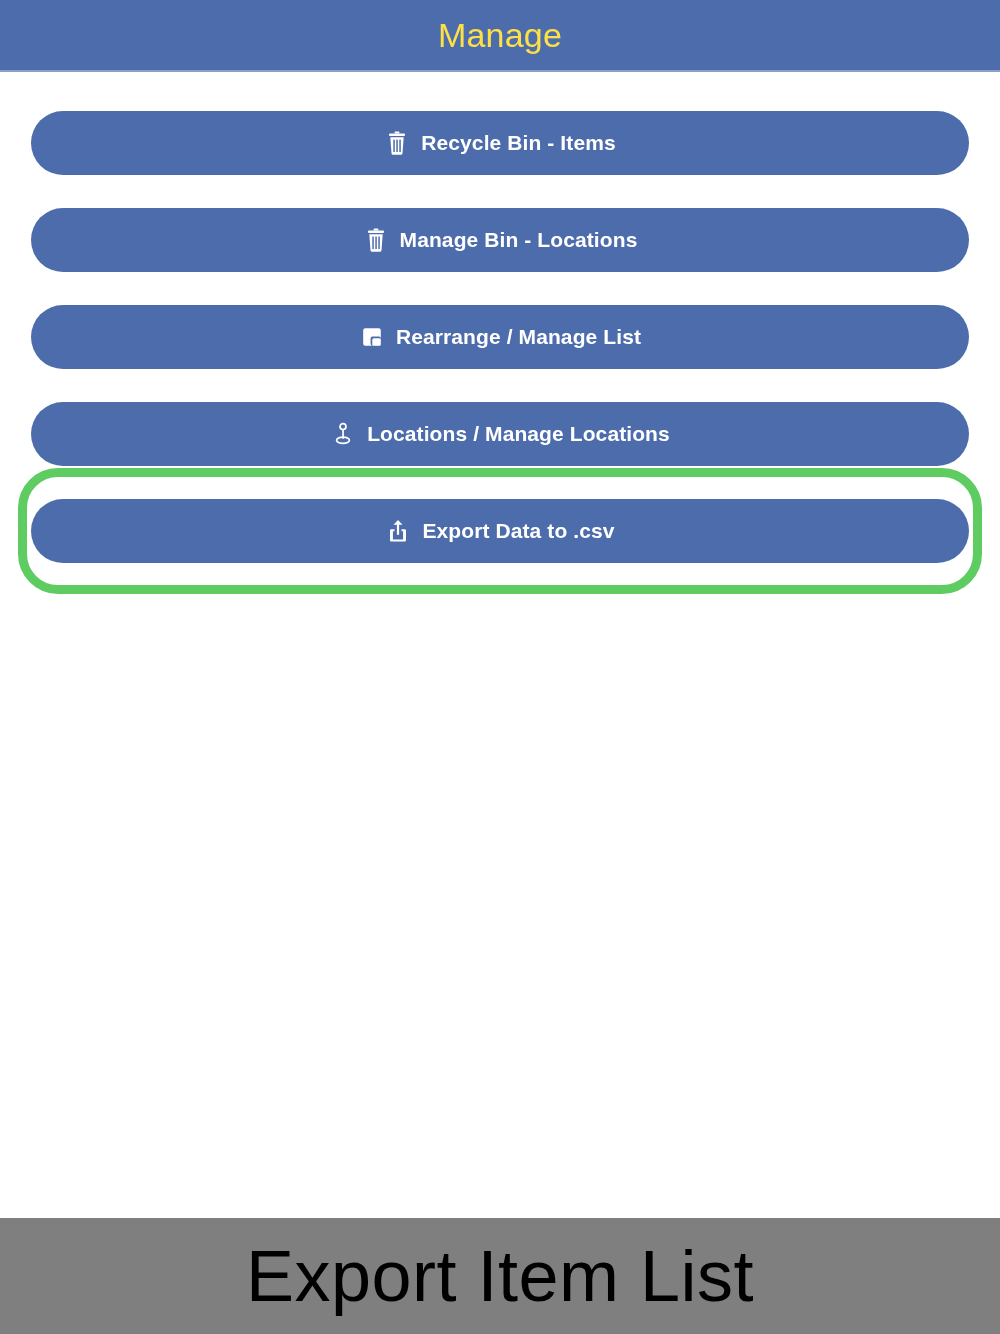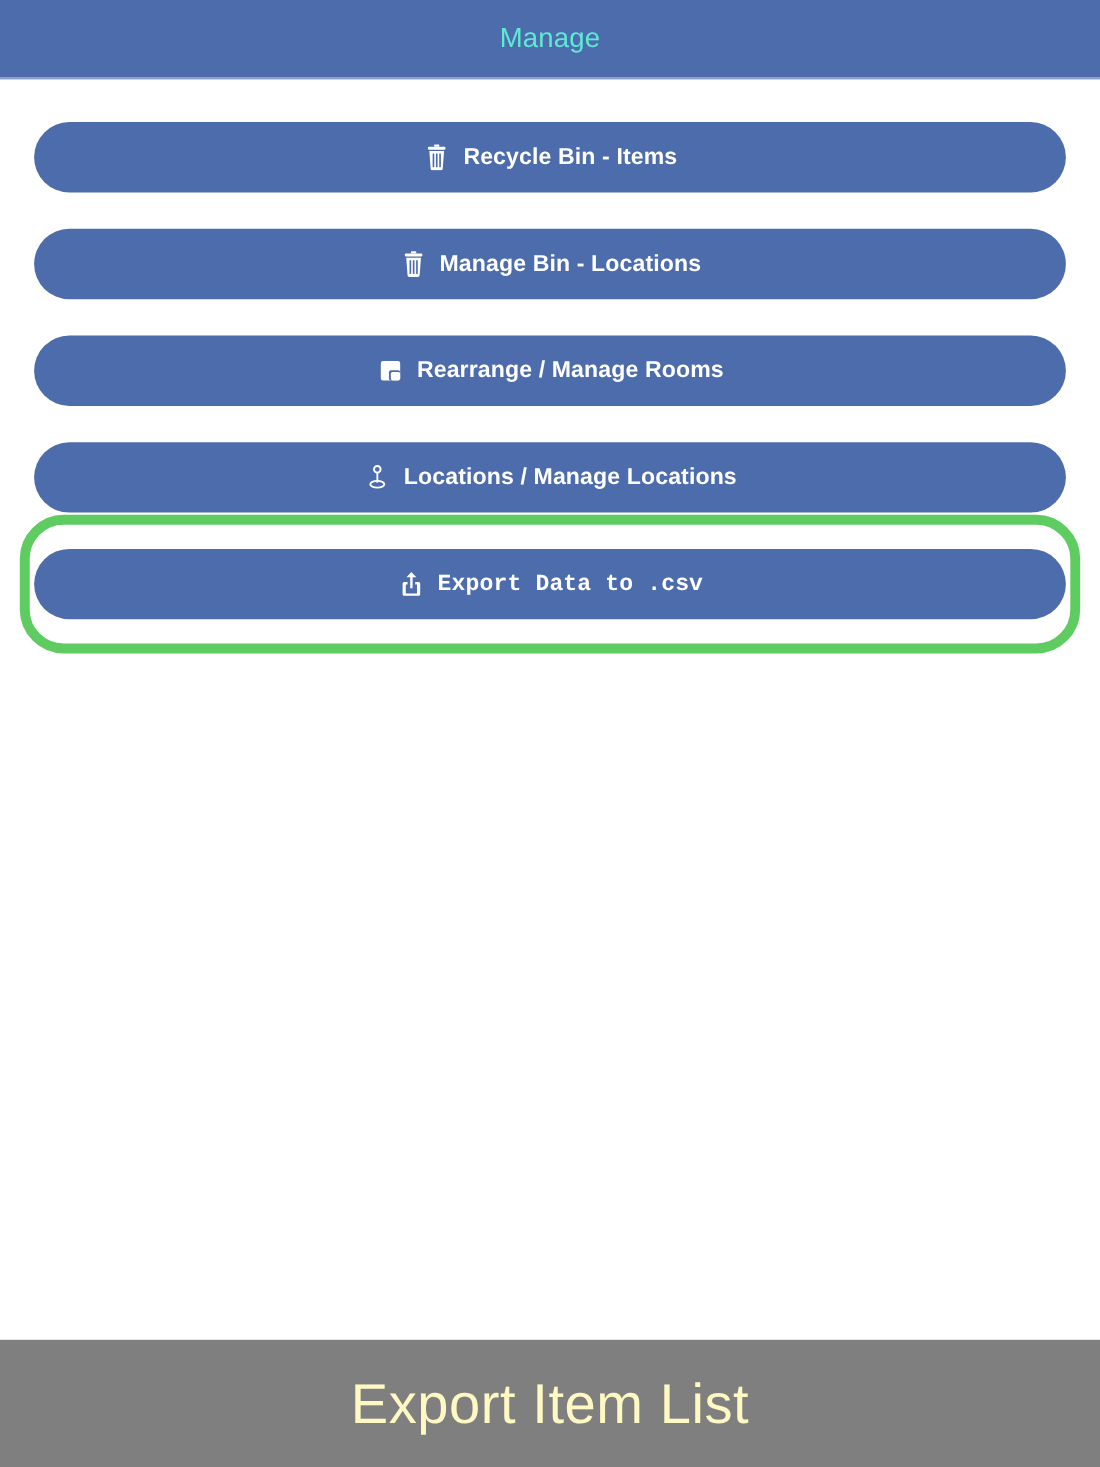--- a/index.html
+++ b/index.html
@@ -23,41 +23,40 @@
     width: 1000px;
     height: 72px;
     background: #4d6cab;
     border-bottom: 2px solid #8c9fc8;
     box-sizing: border-box;
     display: flex;
     align-items: center;
     justify-content: center;
   }
   .header-title {
-    color: #5eead4;
-    font-size: 25px;
+    color: #fde047;
+    font-size: 34px;
     font-weight: 400;
     letter-spacing: 0.2px;
   }
 
   
   .menu {
     position: absolute;
     top: 111px;
     left: 0;
     width: 1000px;
   }
   .menu-row {
     position: relative;
     height: 64px;
     margin-bottom: 33px;
   }
   .menu-row.highlighted {
     margin-bottom: 32px;
-    font-family: Liberation Mono, monospace;
   }
   .pill {
     position: absolute;
     left: 31px;
     top: 0;
     width: 938px;
     height: 64px;
     background: #4d6cab;
     border-radius: 32px;
     display: flex;
@@ -105,22 +104,22 @@
     left: 0;
     top: 1218px;
     width: 1000px;
     height: 116px;
     background: #7f7f7f;
     display: flex;
     align-items: center;
     justify-content: center;
   }
   .footer-text {
-    color: #fef9c3;
-    font-size: 51px;
+    color: #000000;
+    font-size: 72px;
     font-weight: 400;
     letter-spacing: 0.5px;
   }
 </style>
 </head>
 <body>
 
 <div class="header">
   <span class="header-title">Manage</span>
 </div>
@@ -161,21 +160,21 @@
 
   <div class="menu-row">
     <div class="pill">
       <span class="pill-icon">
         <svg width="24" height="24" viewBox="0 0 24 24">
           <path d="M3.2 5.2a2 2 0 0 1 2-2h13.6a2 2 0 0 1 2 2v13.6a2 2 0 0 1-2 2H5.2a2 2 0 0 1-2-2V5.2z" fill="#ffffff"></path>
           <rect x="10.6" y="11.6" width="10.2" height="9.2" rx="1.8" fill="#4d6cab"></rect>
           <rect x="12.3" y="13.2" width="8.5" height="7.6" rx="1.6" fill="#ffffff"></rect>
         </svg>
       </span>
-      <span class="pill-label">Rearrange / Manage Rooms</span>
+      <span class="pill-label">Rearrange / Manage List</span>
     </div>
   </div>
 
   <div class="menu-row">
     <div class="pill">
       <span class="pill-icon">
         <svg width="24" height="24" viewBox="0 0 24 24">
           <circle cx="12" cy="4.6" r="3" fill="none" stroke="#ffffff" stroke-width="1.7"></circle>
           <rect x="11.2" y="7.4" width="1.7" height="9.4" fill="#ffffff"></rect>
           <ellipse cx="12" cy="18.2" rx="6.4" ry="3.1" fill="none" stroke="#ffffff" stroke-width="1.7"></ellipse>

